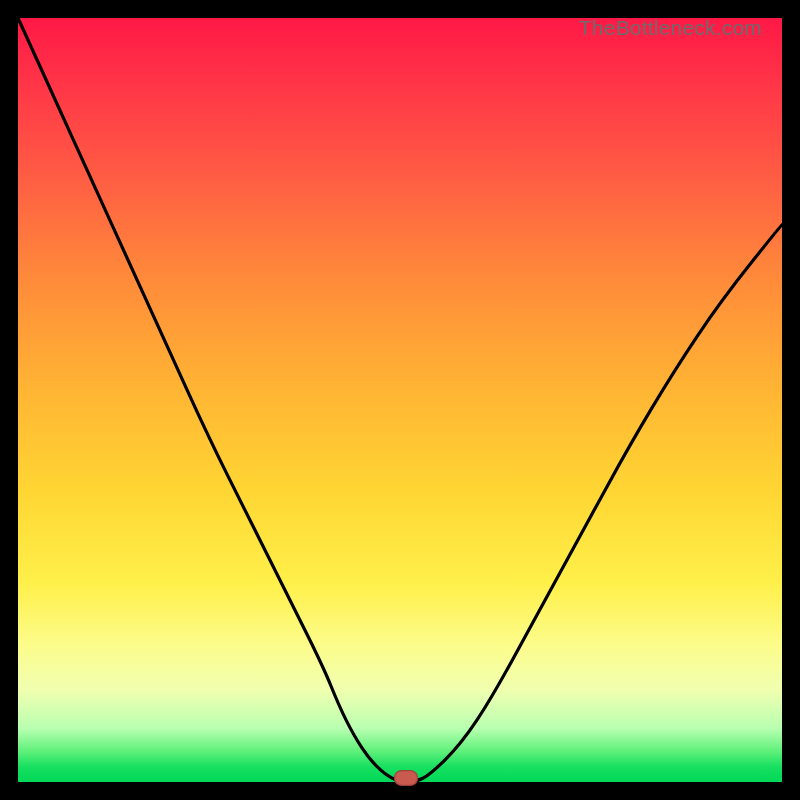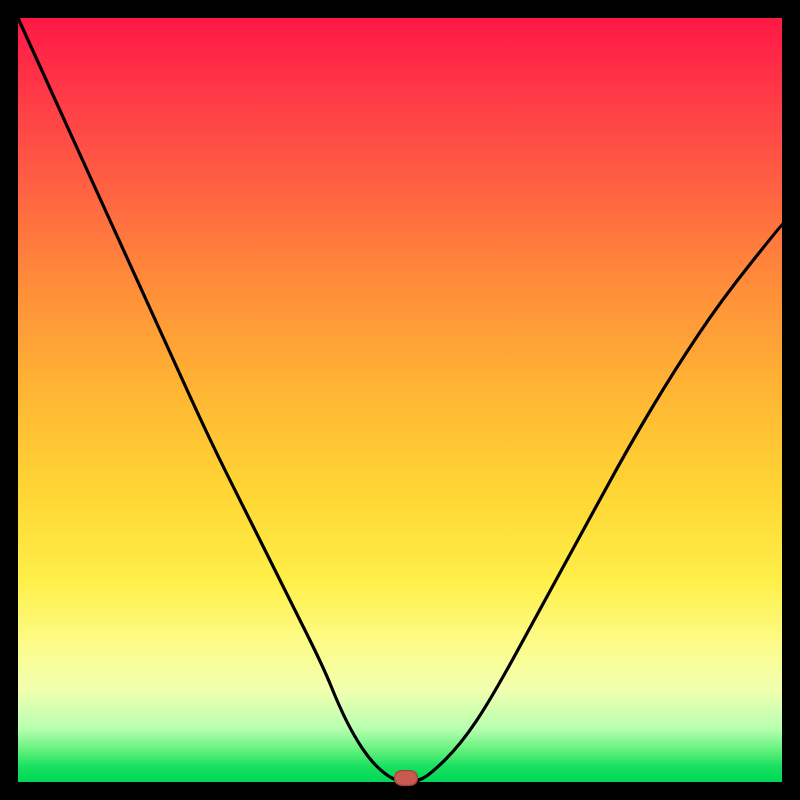--- a/index.html
+++ b/index.html
@@ -75,13 +75,14 @@
 
 <div class="frame">
   <div class="plot"></div>
 
   <svg class="curve" viewBox="0 0 764 764" preserveAspectRatio="none">
     <path id="curve-path" d="M 0.0 0.0 Q 0.0 0.0 19.1 42.0 Q 38.2 84.0 57.3 126.1 Q 76.4 168.1 95.5 210.1 Q 114.6 252.1 133.7 294.1 Q 152.8 336.2 171.9 378.2 Q 191.0 420.2 210.1 458.4 Q 229.2 496.6 248.3 534.8 Q 267.4 573.0 286.5 611.2 Q 305.6 649.4 313.2 668.5 Q 320.9 687.6 328.5 702.9 Q 336.2 718.2 343.8 729.6 Q 351.4 741.1 359.1 748.7 Q 366.7 756.4 374.4 760.2 Q 382.0 764.0 389.6 764.0 Q 397.3 764.0 404.9 760.2 Q 412.6 756.4 427.8 741.1 Q 443.1 725.8 458.4 702.9 Q 473.7 680.0 496.6 637.9 Q 519.5 595.9 542.4 553.9 Q 565.4 511.9 588.3 469.9 Q 611.2 427.8 634.1 389.6 Q 657.0 351.4 680.0 317.1 Q 702.9 282.7 733.4 244.5 T 764.0 206.3" fill="none" stroke="#000000" stroke-width="3.2" stroke-linecap="round"></path>
   </svg>
 
   <div class="marker" id="marker" style="left: 376.348px; top: 751.944px; background: rgb(200, 90, 79); border-color: rgb(160, 64, 56);"></div>
 
+  <div class="watermark">TheBottleneck.com</div>
 </div>
 
 </body></html>

